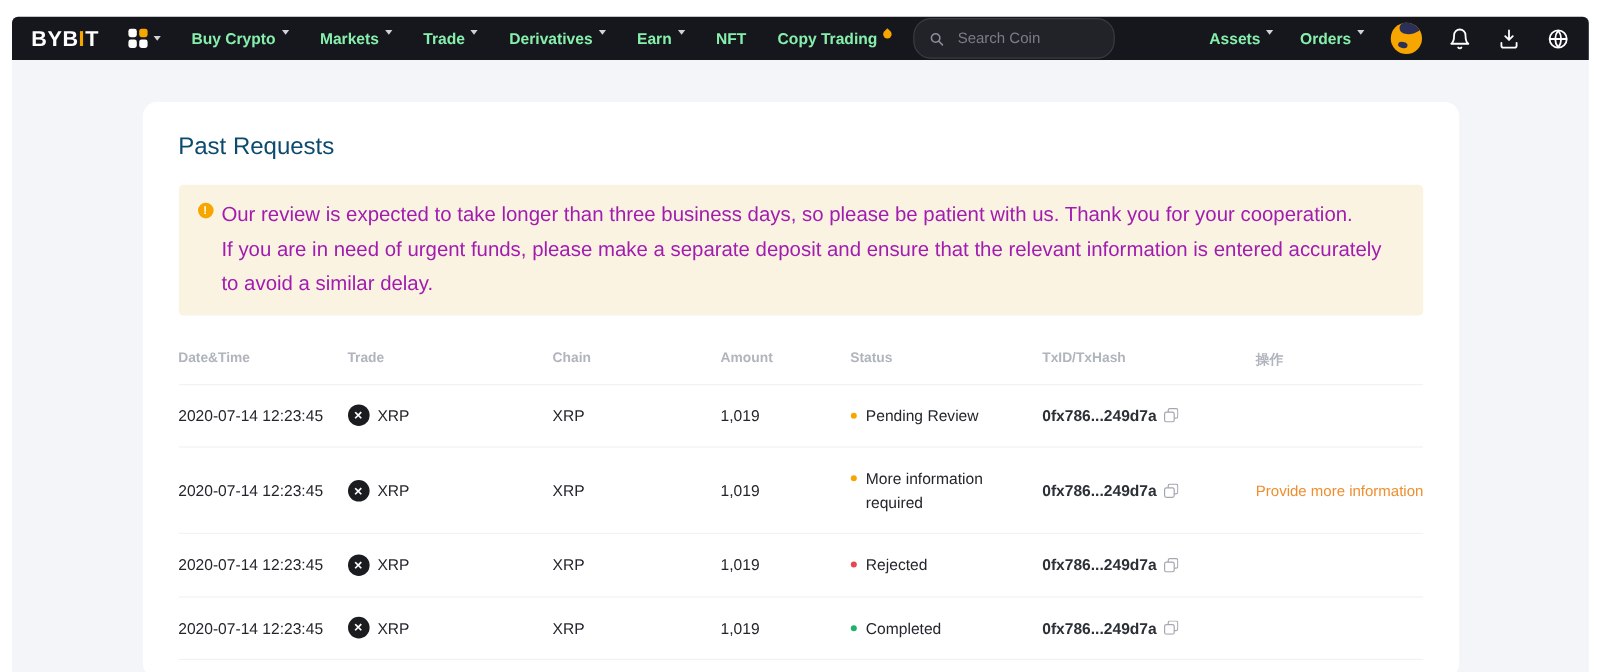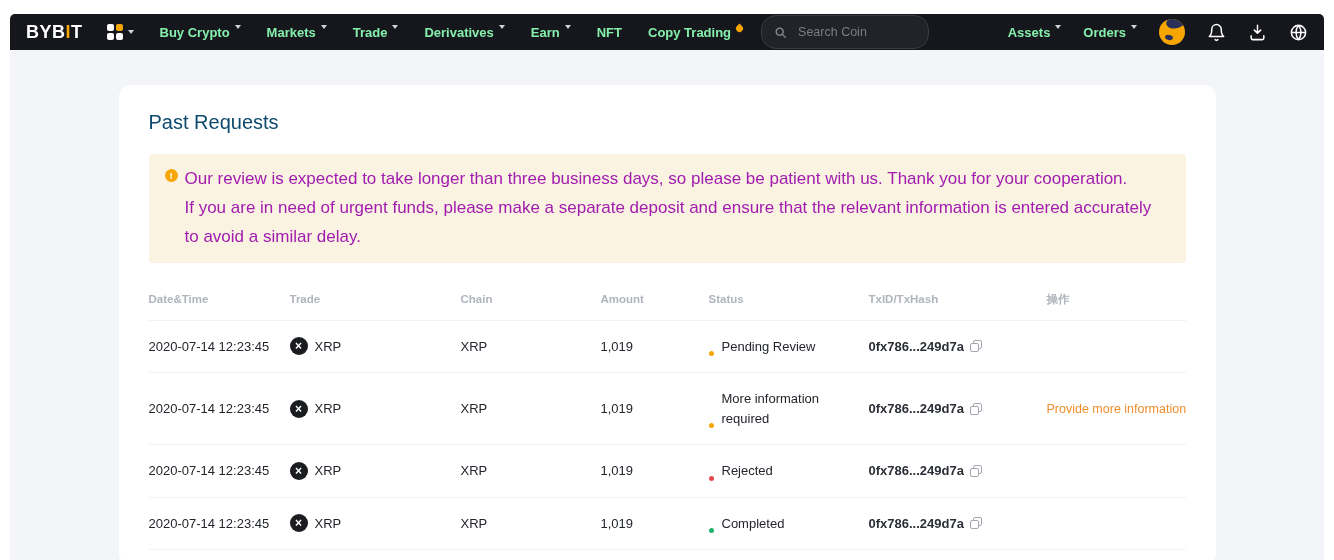--- a/index.html
+++ b/index.html
@@ -59,21 +59,21 @@
     grid-template-columns:141px 171px 140px 108px 160px 178px 1fr;
     align-items:center; }
   .thead { height:42px; border-bottom:1px solid #f1f2f4; }
   .th { font-size:11.5px; color:#b0b4bc; font-weight:700; }
   .trow { border-bottom:1px solid #f1f2f4; padding:16px 0; }
   .cell { font-size:13px; color:#23262c; line-height:1.5; }
   .c-coin { display:flex; align-items:center; gap:7px; }
   .coin-ic { width:18px; height:18px; border-radius:50%; background:#1a1c20;
     color:#fff; font-size:12px; font-weight:700; display:flex; align-items:center;
     justify-content:center; line-height:1; }
-  .c-status { display:flex; align-items:flex-end; gap:8px; }
+  .c-status { display:flex; align-items:flex-start; gap:8px; }
   .dot { width:5px; height:5px; border-radius:50%; margin-top:7px; flex:0 0 5px; }
   .st-text { max-width:118px; }
   .c-tx { display:flex; align-items:center; gap:6px; color:#2b2f36;font-weight:bold; }
   .copy-ic { cursor:pointer; flex:0 0 auto; }
   .c-action { white-space:nowrap; }
   .action-link { color:#ef8e2e; font-size:12.5px; cursor:pointer; }
 </style>
 </head>
 <body>
 

